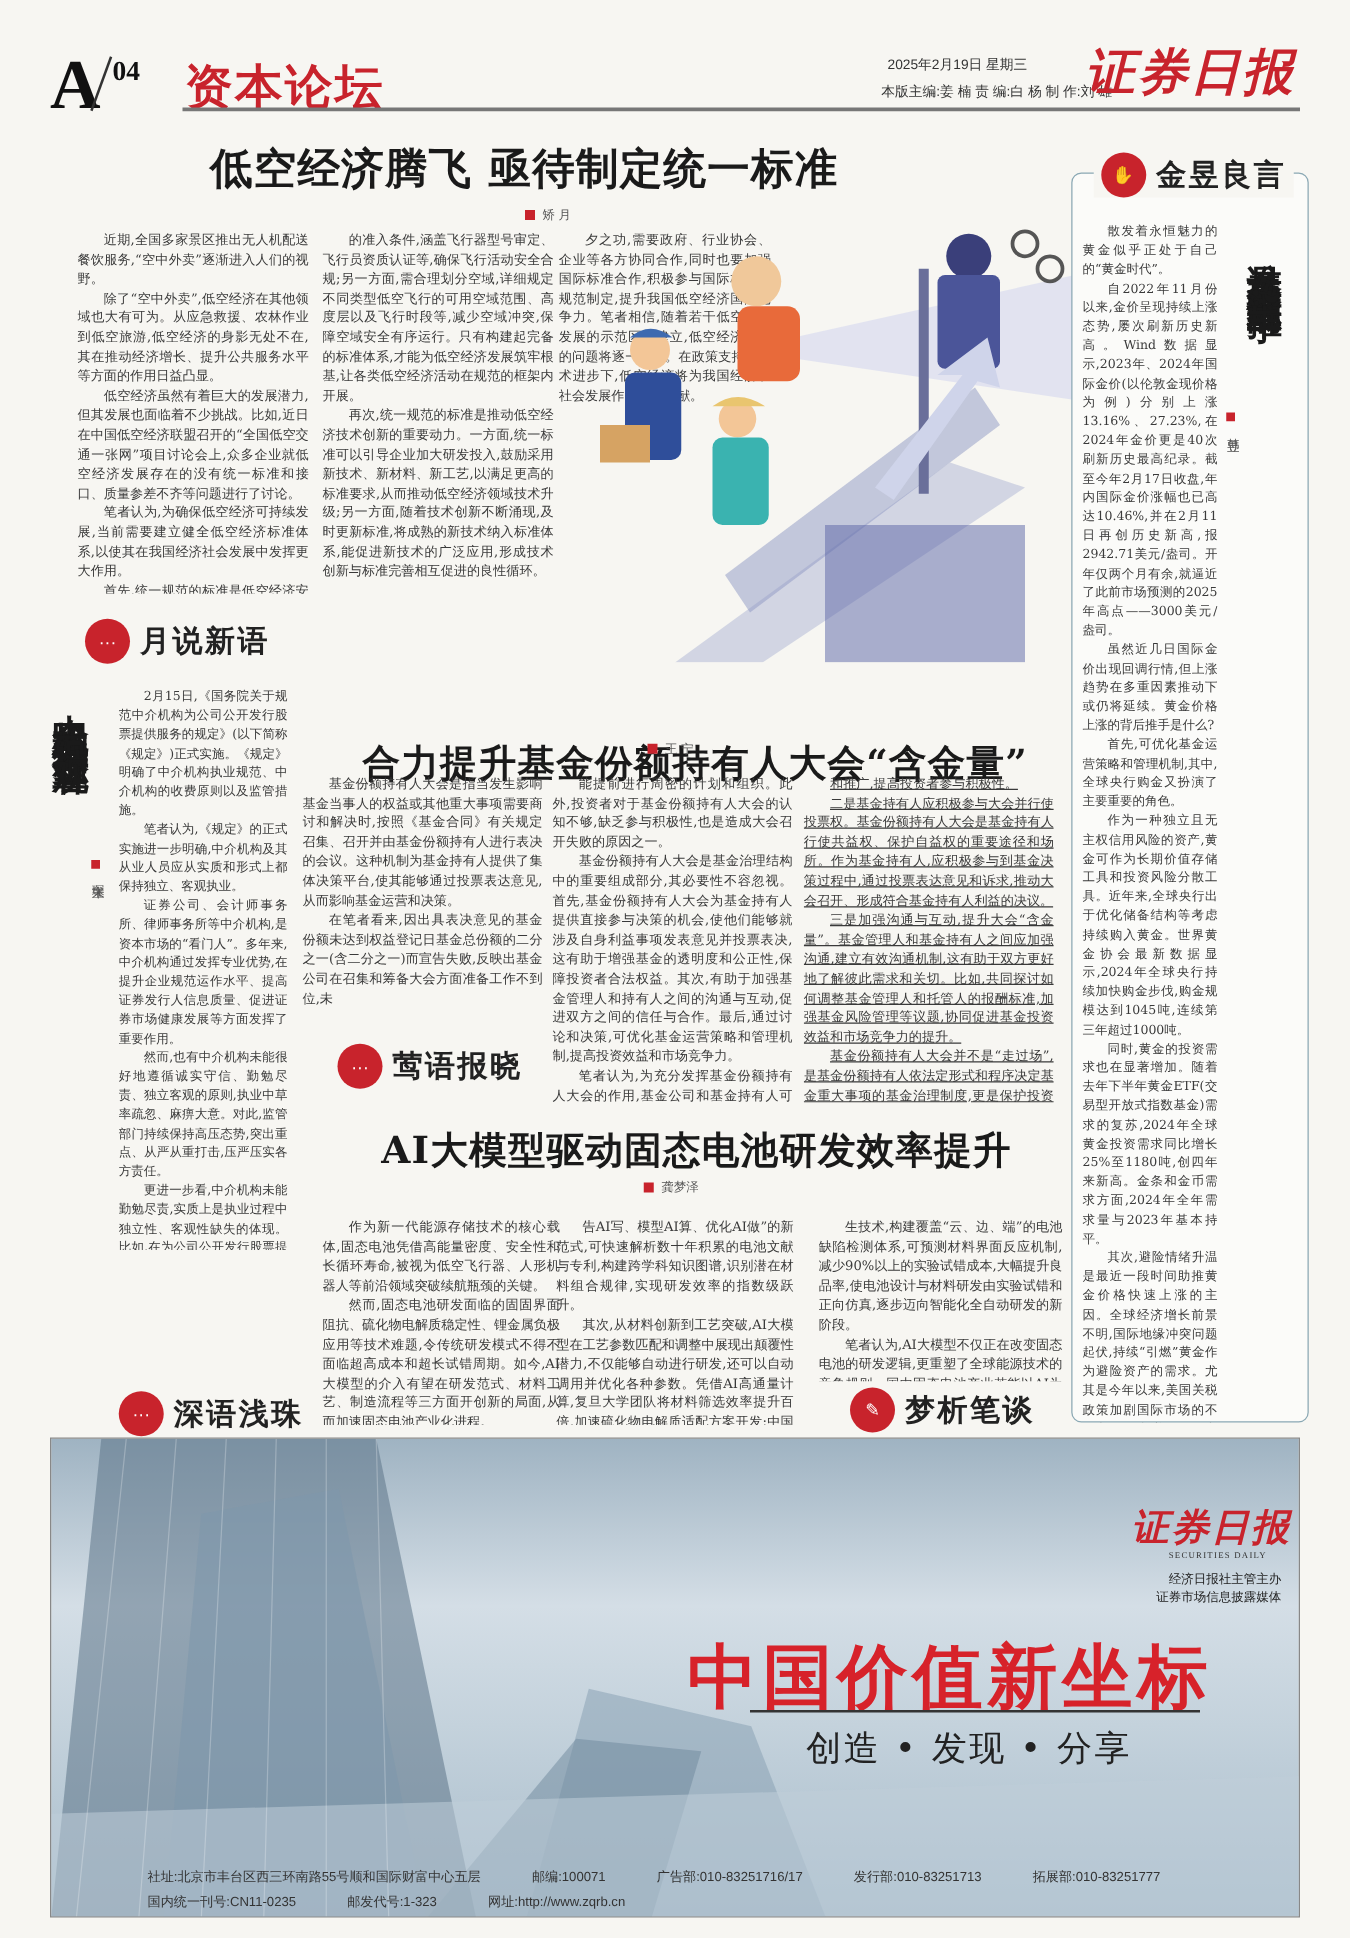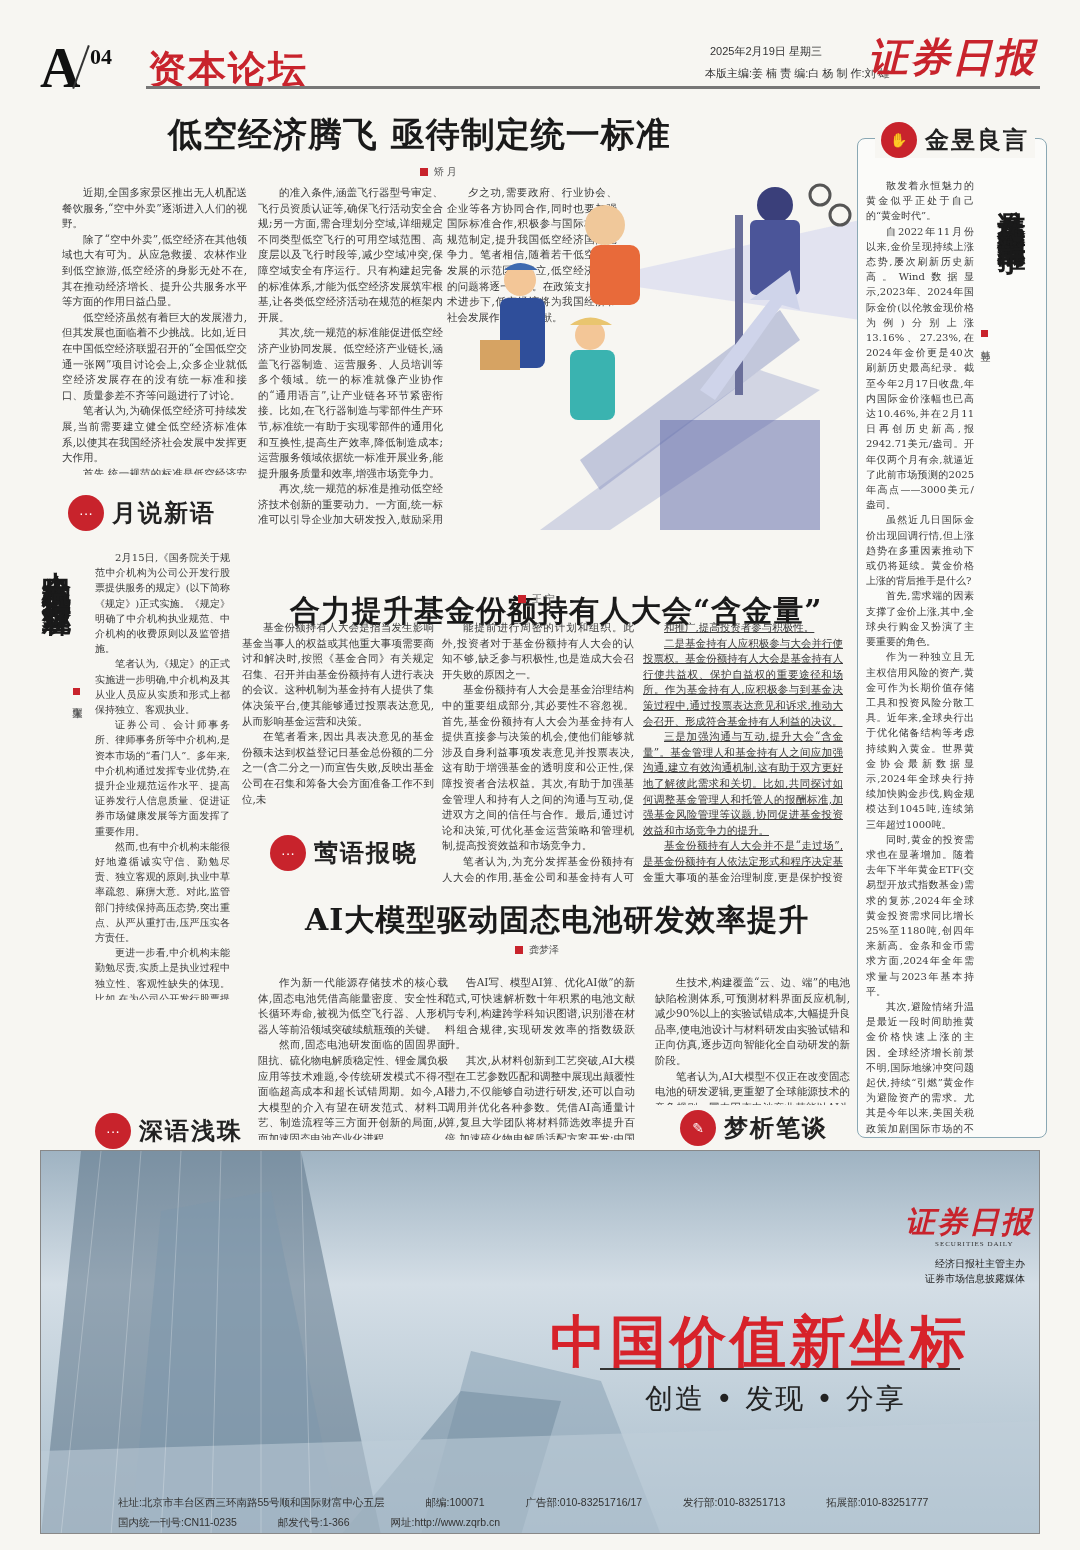--- a/index.html
+++ b/index.html
@@ -53,21 +53,20 @@
 </div>
 <div class="abs col" style="left:62px;top:185px;width:185px;height:290px;">
   <p>近期,全国多家景区推出无人机配送餐饮服务,“空中外卖”逐渐进入人们的视野。</p>
     <p>除了“空中外卖”,低空经济在其他领域也大有可为。从应急救援、农林作业到低空旅游,低空经济的身影无处不在,其在推动经济增长、提升公共服务水平等方面的作用日益凸显。</p>
     <p>低空经济虽然有着巨大的发展潜力,但其发展也面临着不少挑战。比如,近日在中国低空经济联盟召开的“全国低空交通一张网”项目讨论会上,众多企业就低空经济发展存在的没有统一标准和接口、质量参差不齐等问题进行了讨论。</p>
     <p>笔者认为,为确保低空经济可持续发展,当前需要建立健全低空经济标准体系,以使其在我国经济社会发展中发挥更大作用。</p>
     <p>首先,统一规范的标准是低空经济安全运行的保障。低空飞行涉及飞行器种类繁多,飞行场景复杂,若无统一标准,安全隐患将难以消除。</p>
 </div>
 <div class="abs col" style="left:258px;top:185px;width:185px;height:345px;">
   <p>的准入条件,涵盖飞行器型号审定、飞行员资质认证等,确保飞行活动安全合规;另一方面,需合理划分空域,详细规定不同类型低空飞行的可用空域范围、高度层以及飞行时段等,减少空域冲突,保障空域安全有序运行。只有构建起完备的标准体系,才能为低空经济发展筑牢根基,让各类低空经济活动在规范的框架内开展。</p>
-    <p>其次,统一规范的标准能促进低空经济产业协同发展。低空经济产业链长,涵盖飞行器制造、运营服务、人员培训等多个领域。统一的标准就像产业协作的“通用语言”,让产业链各环节紧密衔接。比如,在飞行器制造与零部件生产环节,标准统一有助于实现零部件的通用化和互换性,提高生产效率,降低制造成本;运营服务领域依据统一标准开展业务,能提升服务质量和效率,增强市场竞争力。</p>
     <p>再次,统一规范的标准是推动低空经济技术创新的重要动力。一方面,统一标准可以引导企业加大研发投入,鼓励采用新技术、新材料、新工艺,以满足更高的标准要求,从而推动低空经济领域技术升级;另一方面,随着技术创新不断涌现,及时更新标准,将成熟的新技术纳入标准体系,能促进新技术的广泛应用,形成技术创新与标准完善相互促进的良性循环。</p>
 </div>
 <div class="abs col" style="left:447px;top:185px;width:170px;height:200px;">
   <p>夕之功,需要政府、行业协会、企业等各方协同合作,同时也要加强国际标准合作,积极参与国际标准和规范制定,提升我国低空经济国际竞争力。笔者相信,随着若干低空经济发展的示范区的建立,低空经济面临的问题将逐一解决。在政策支持和技术进步下,低空经济将为我国经济和社会发展作出更大贡献。</p>
 </div>
 
 <div class="abs illus">
   <svg width="440" height="370" viewBox="0 0 440 370">
     <path d="M170 120 L440 60 L440 160 Z" fill="#d9dbef" opacity="0.7"></path>
     <path d="M120 370 L340 210 L400 230 L190 370 Z" fill="#b9bfd9" opacity="0.6"></path>
@@ -96,21 +95,21 @@
   <span class="circle">✋</span>
   <span class="label">金昱良言</span>
 </div>
 <div class="abs vertical" style="left:994px;top:188px;font-size:28px;line-height:34px;letter-spacing:3px;">谁是黄金价格持续上涨的推手?</div>
 <div class="abs" style="left:981px;top:330px;width:7px;height:7px;background:#c8232c;"></div>
 <div class="abs vertical" style="left:978px;top:342px;font-size:10px;font-weight:normal;font-family:'Liberation Sans',sans-serif;color:#555;">韩 昱</div>
 <div class="abs col" style="left:866px;top:178px;width:108px;height:960px;font-size:10px;line-height:15.2px;">
   <p>散发着永恒魅力的黄金似乎正处于自己的“黄金时代”。</p>
     <p>自2022年11月份以来,金价呈现持续上涨态势,屡次刷新历史新高。Wind数据显示,2023年、2024年国际金价(以伦敦金现价格为例)分别上涨13.16%、27.23%,在2024年金价更是40次刷新历史最高纪录。截至今年2月17日收盘,年内国际金价涨幅也已高达10.46%,并在2月11日再创历史新高,报2942.71美元/盎司。开年仅两个月有余,就逼近了此前市场预测的2025年高点——3000美元/盎司。</p>
     <p>虽然近几日国际金价出现回调行情,但上涨趋势在多重因素推动下或仍将延续。黄金价格上涨的背后推手是什么?</p>
-    <p>首先,需求端的因素支撑了金价上涨,其中,全球央行购金又扮演了主要重要的角色。</p>
+    <p>首先,可优化基金运营策略和管理机制,其中,全球央行购金又扮演了主要重要的角色。</p>
     <p>作为一种独立且无主权信用风险的资产,黄金可作为长期价值存储工具和投资风险分散工具。近年来,全球央行出于优化储备结构等考虑持续购入黄金。世界黄金协会最新数据显示,2024年全球央行持续加快购金步伐,购金规模达到1045吨,连续第三年超过1000吨。</p>
     <p>同时,黄金的投资需求也在显著增加。随着去年下半年黄金ETF(交易型开放式指数基金)需求的复苏,2024年全球黄金投资需求同比增长25%至1180吨,创四年来新高。金条和金币需求方面,2024年全年需求量与2023年基本持平。</p>
     <p>其次,避险情绪升温是最近一段时间助推黄金价格快速上涨的主因。全球经济增长前景不明,国际地缘冲突问题起伏,持续“引燃”黄金作为避险资产的需求。尤其是今年以来,美国关税政策加剧国际市场的不确定性,叠加美国债务高企、全球“去美元化”浪潮不断发酵等一系列因素,进一步推升了黄金的避险属性。</p>
 </div>
 
 <div class="abs col-badge" style="left:68px;top:495px;">
   <span class="circle">···</span>
   <span class="label">月说新语</span>
 </div>
 
@@ -209,16 +208,16 @@
 <div class="abs footer">
   <div>
     <span>社址:北京市丰台区西三环南路55号顺和国际财富中心五层</span>
     <span>邮编:100071</span>
     <span>广告部:010-83251716/17</span>
     <span>发行部:010-83251713</span>
     <span>拓展部:010-83251777</span>
   </div>
   <div>
     <span>国内统一刊号:CN11-0235</span>
-    <span>邮发代号:1-366</span>
+    <span>邮发代号:1-323</span>
     <span>网址:http://www.zqrb.cn</span>
   </div>
 </div>
 
 </body></html>

